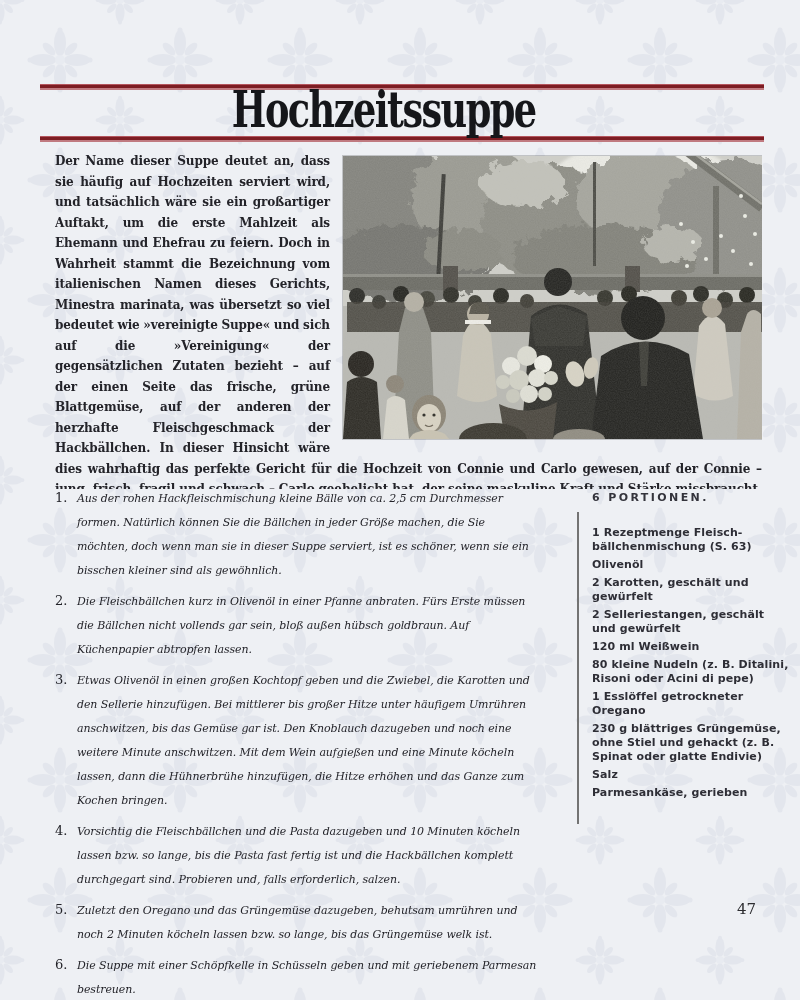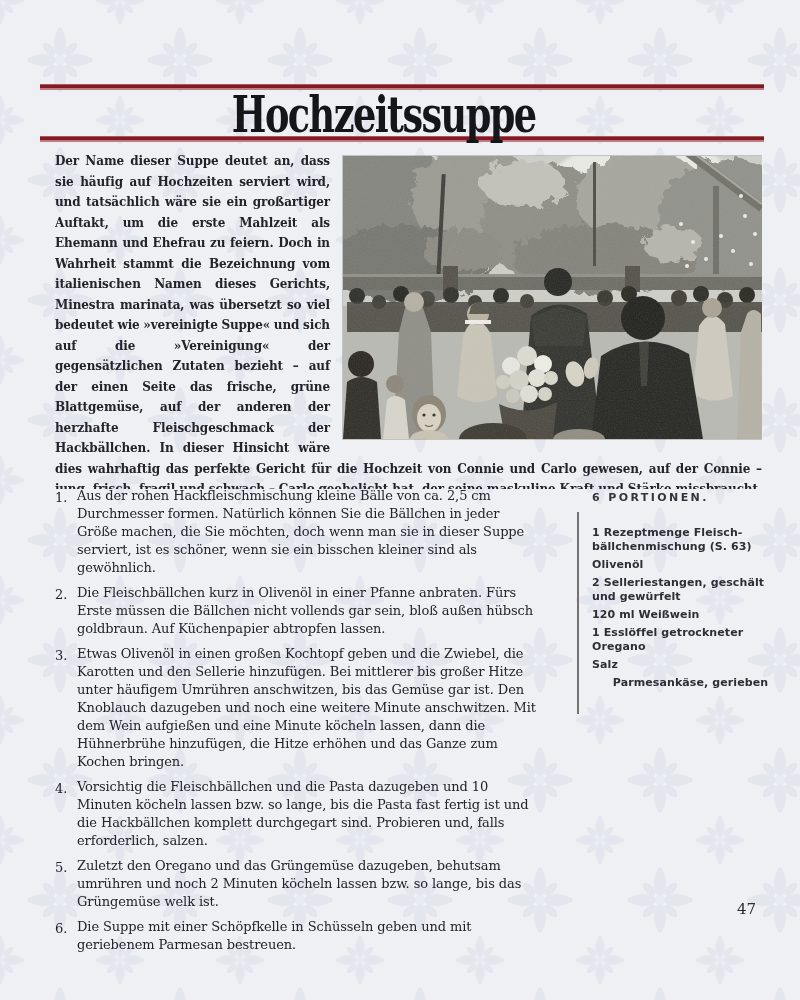--- a/index.html
+++ b/index.html
@@ -16,21 +16,21 @@
     background:linear-gradient(to bottom,
       #b4555d 0px,#b4555d 1px,
       #7d1d23 1px,#7d1d23 4px,
       #c07a80 4px,#c07a80 6px);
   }
   .rule-top{top:84px;}
   .rule-bottom{top:136px;}
 
   .title-wrap{
     position:absolute;left:0;top:86px;width:768px;height:52px;z-index:2;
-    display:flex;align-items:flex-end;justify-content:center;
+    display:flex;align-items:flex-start;justify-content:center;
   }
   .recipe-title{
     font-family:"DejaVu Serif", serif;
     font-weight:700;font-size:47px;line-height:1;
     color:#15161a;letter-spacing:-2px;
     transform:scaleX(0.78) scaleY(1.06);
   }
 
   
   .intro{
@@ -53,42 +53,43 @@
     position:absolute;left:55px;top:487px;width:482px;z-index:1;
     list-style:none;margin:0;padding:0;
   }
   .step{display:flex;margin:0 0 7px 0;}
   .step-num{
     flex:0 0 22px;
     font-family:"DejaVu Serif", serif;font-size:13px;line-height:21.5px;color:#232329;
   }
   .step-text{
     flex:1;
-    font-family:"DejaVu Serif", serif;font-size:13px;line-height:18px;color:#232329;
+    font-family:"DejaVu Serif", serif;font-size:11px;line-height:24px;color:#232329;
     letter-spacing:-0.1px;
+    font-style:italic;
   }
 
   
   .ingredients{position:absolute;left:553px;top:491px;width:212px;z-index:1;padding-left:24px;}
   .servings{
     padding-left:15px;margin:0 0 2px 0;
     font-family:"DejaVu Sans", sans-serif;font-weight:700;
     font-size:11px;letter-spacing:2.4px;color:#34343c;
   }
   .ingredient-list{
     list-style:none;margin:8px 0 0 0;
     border-left:2px solid #737373;
     padding:14px 0 24px 13px;
   }
   .ingredient-item{
     font-family:"DejaVu Sans", sans-serif;font-weight:700;
     font-size:11px;line-height:14px;color:#2e2e36;
     letter-spacing:0.1px;margin:0 0 4px 0;
   }
-  .ingredient-item:last-child{margin-bottom:0;text-align:center;}
+  .ingredient-item:last-child{margin-bottom:0;}
 
   .page-number{
     position:absolute;right:44px;top:900px;z-index:1;
     font-family:"DejaVu Serif", serif;font-size:15px;color:#2c2c30;
   }
 </style>
 </head>
 <body>
 
 <svg class="bg-pattern" width="800" height="1000" aria-hidden="true">
@@ -286,21 +287,24 @@
     <span class="step-num">6.</span>
     <span class="step-text">Die Suppe mit einer Schöpfkelle in Schüsseln geben und mit geriebenem Parmesan bestreuen.</span>
   </li>
 </ol>
 
 <aside class="ingredients">
   <h3 class="servings">6 PORTIONEN.</h3>
   <ul class="ingredient-list">
     <li class="ingredient-item">1 Rezeptmenge Fleisch­bällchenmischung (S. 63)</li>
     <li class="ingredient-item">Olivenöl</li>
+    <li class="ingredient-item">2 Karotten, geschält und gewürfelt</li>
     <li class="ingredient-item">2 Selleriestangen, geschält und gewürfelt</li>
     <li class="ingredient-item">120 ml Weißwein</li>
+    <li class="ingredient-item">80 kleine Nudeln (z. B. Ditalini, Risoni oder Acini di pepe)</li>
     <li class="ingredient-item">1 Esslöffel getrockneter Oregano</li>
+    <li class="ingredient-item">230 g blättriges Grüngemüse, ohne Stiel und gehackt (z. B. Spinat oder glatte Endivie)</li>
     <li class="ingredient-item">Salz</li>
     <li class="ingredient-item">Parmesankäse, gerieben</li>
   </ul>
 </aside>
 
 <div class="page-number">47</div>
 
 </body></html>

